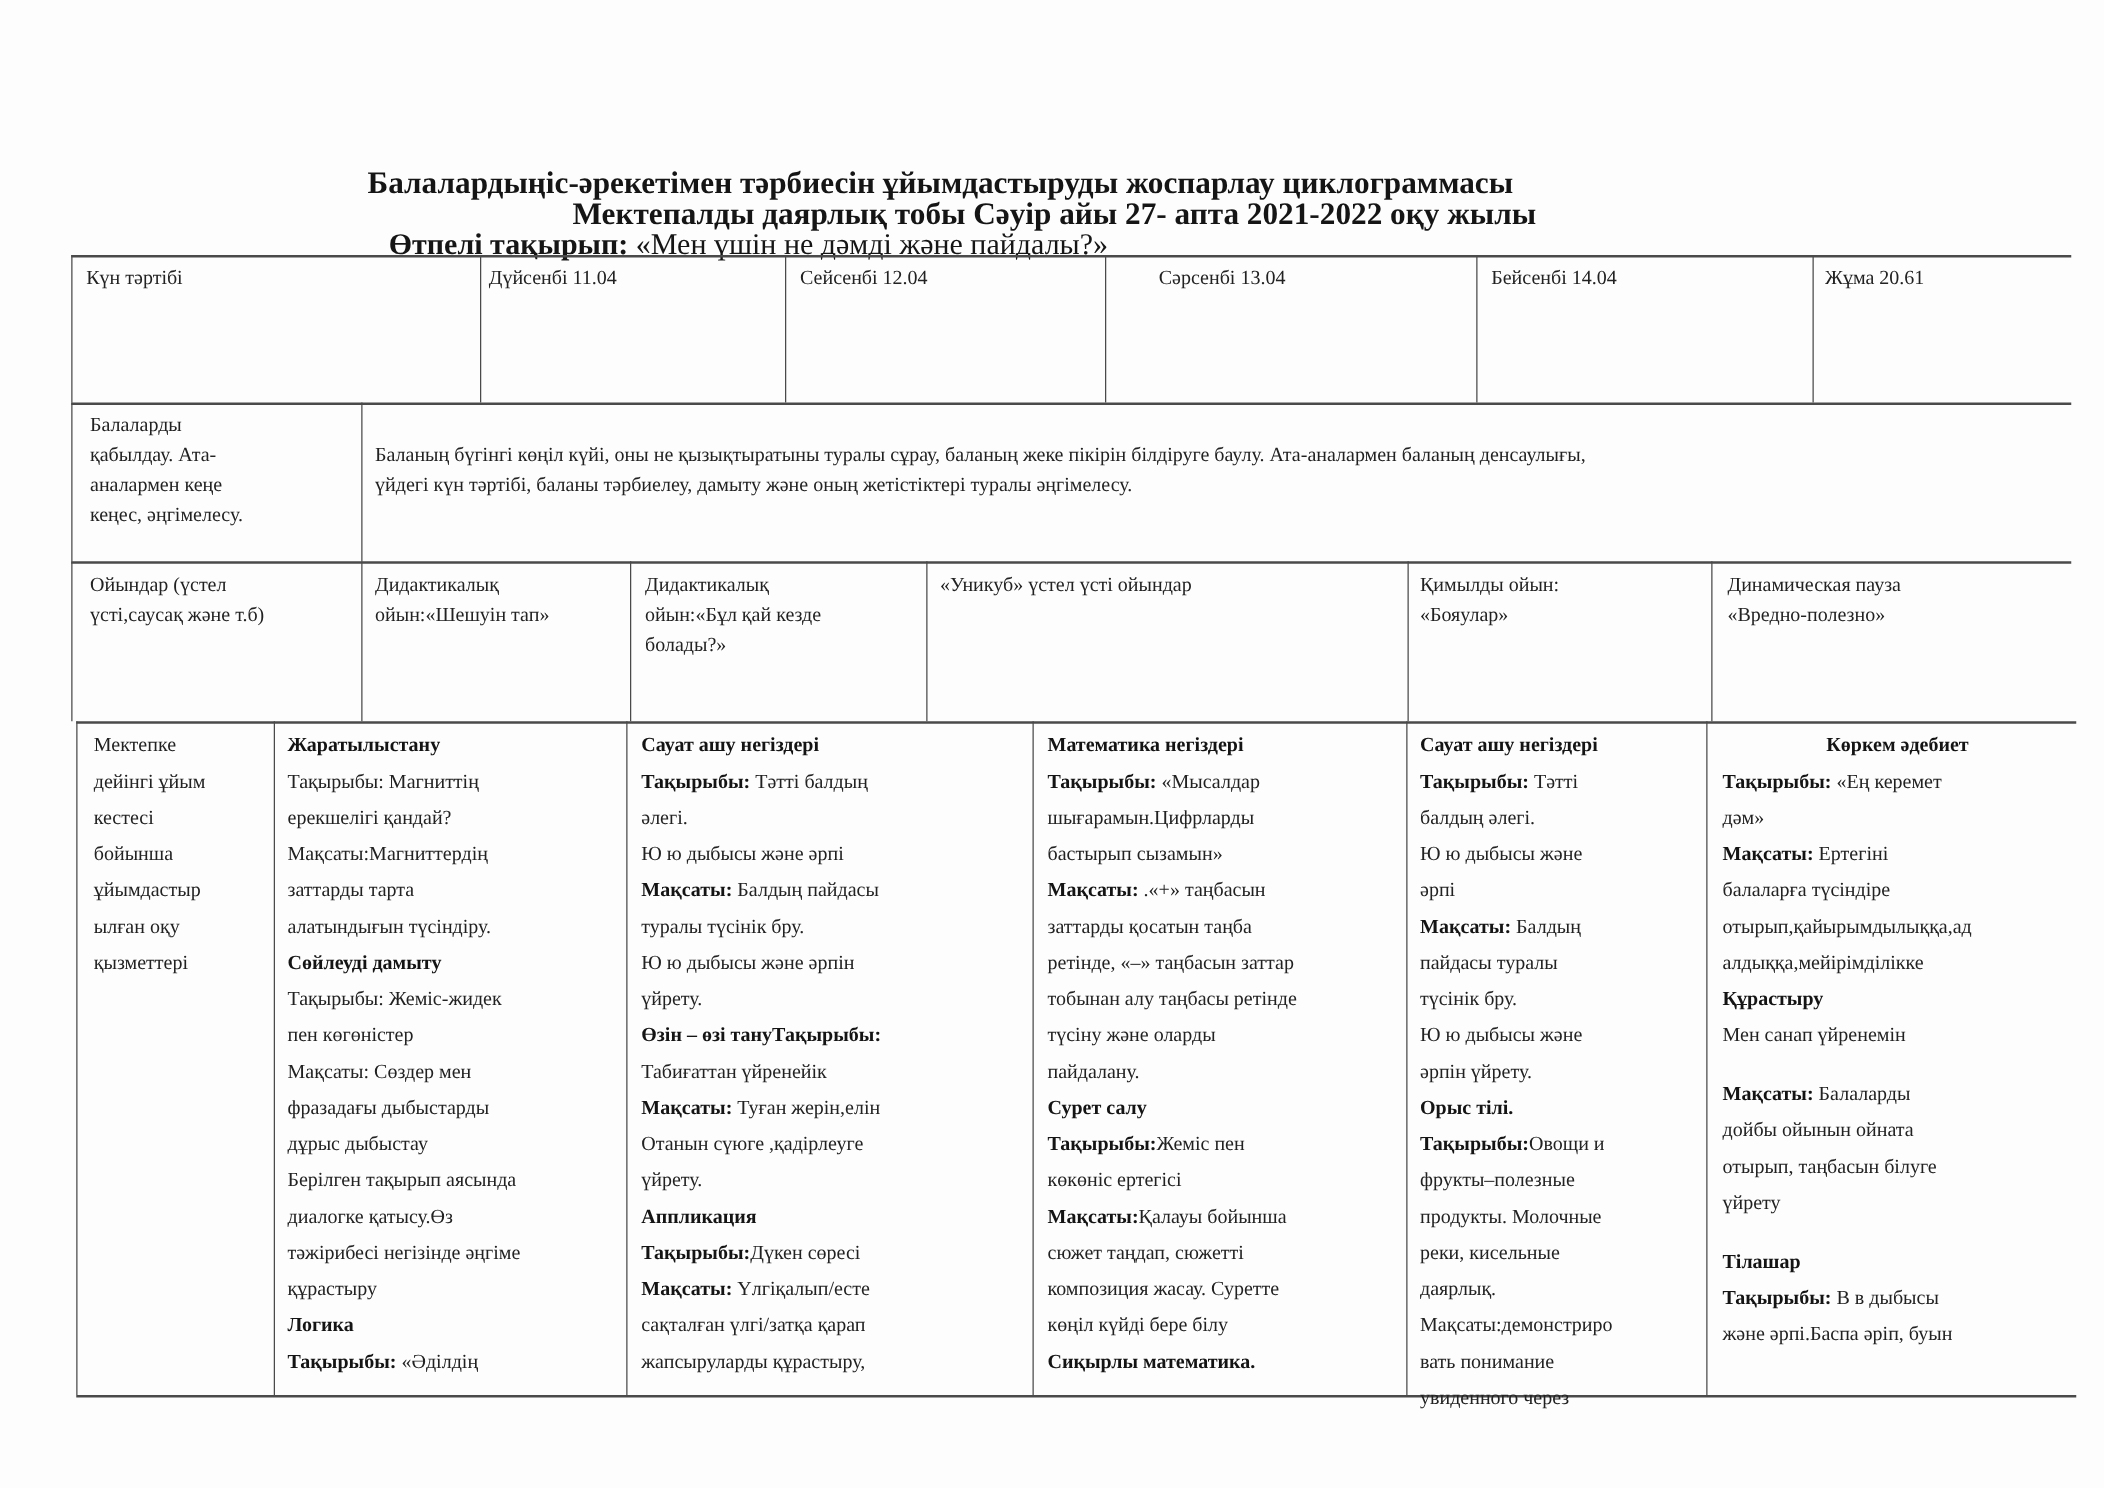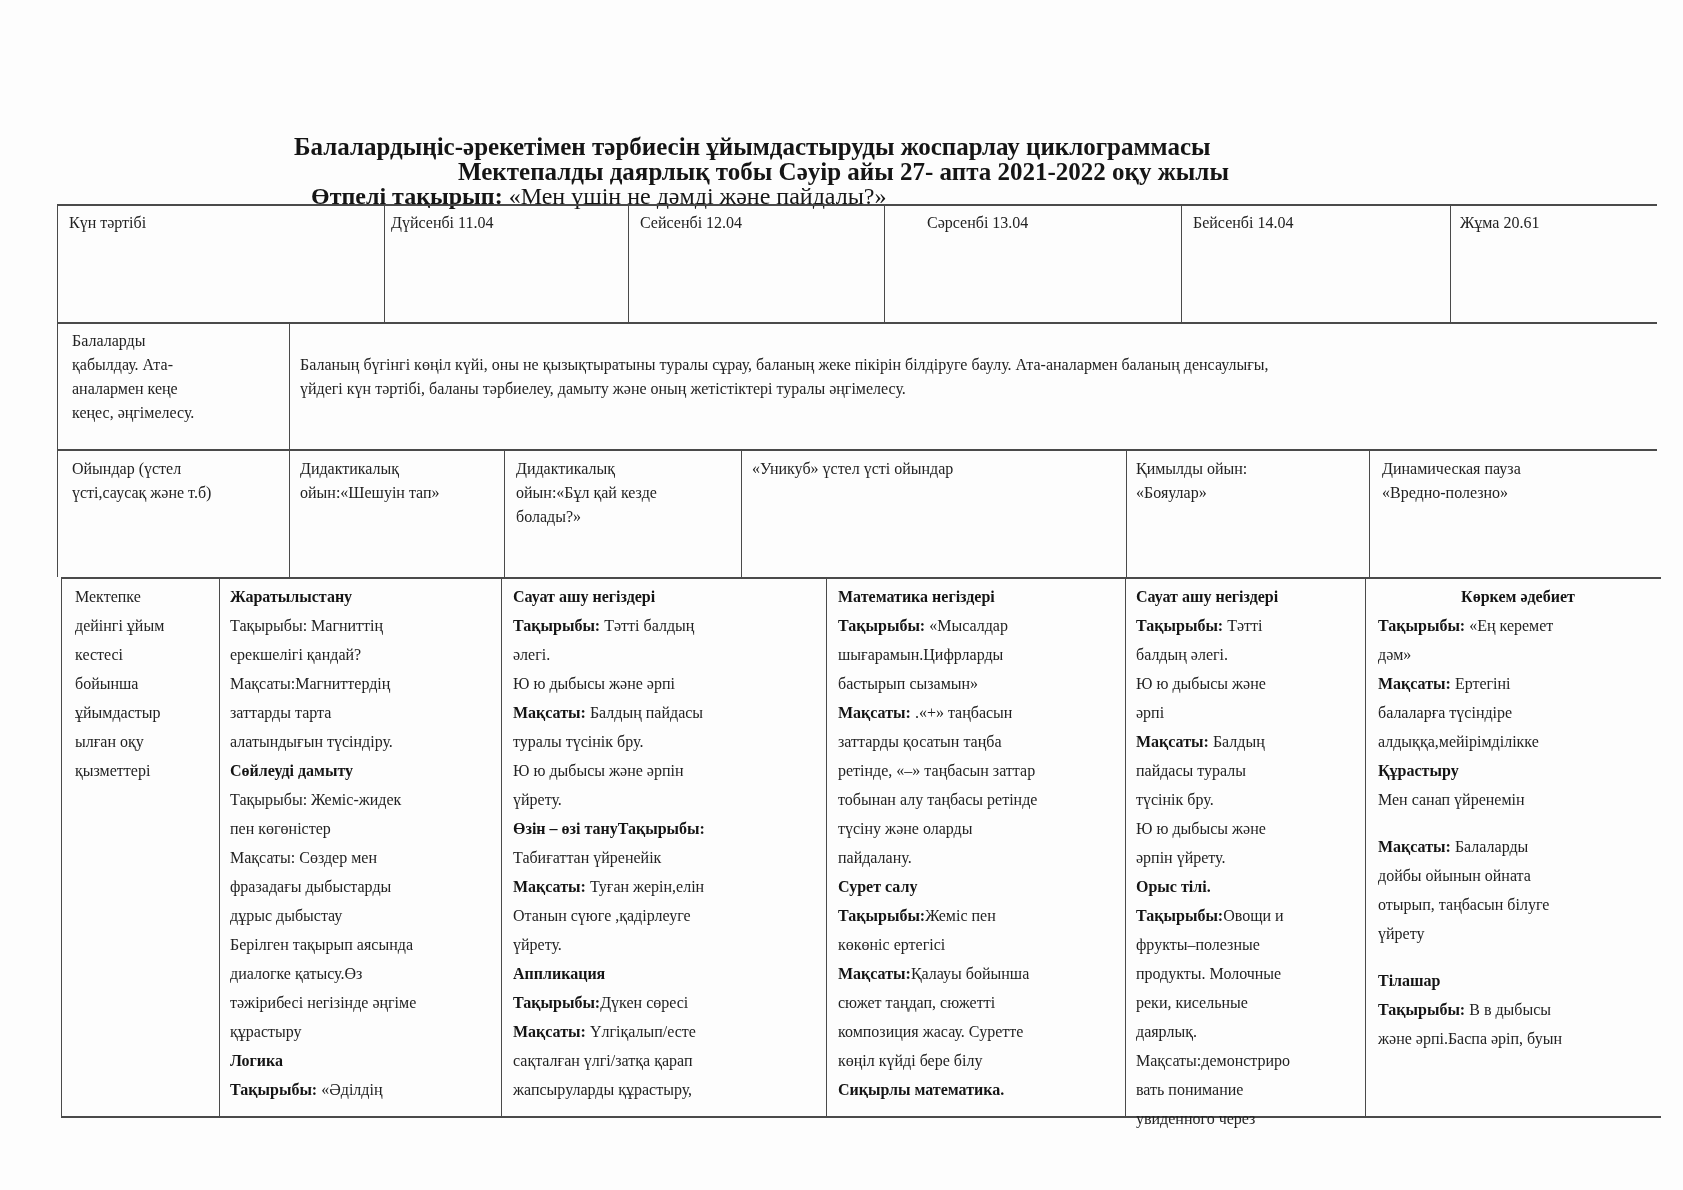--- a/index.html
+++ b/index.html
@@ -203,20 +203,21 @@
     <span class="line">Мақсаты:демонстриро</span>
     <span class="line">вать понимание</span>
     <span class="line">увиденного через</span>
   </div>
 <div class="cell lh29 lessons-day" style="left:1378px;top:582px;width:280px;">
     <span class="line center"><b>Көркем әдебиет</b></span>
     <span class="line"><b>Тақырыбы:</b> «Ең керемет</span>
     <span class="line">дәм»</span>
     <span class="line"><b>Мақсаты:</b> Ертегіні</span>
     <span class="line">балаларға түсіндіре</span>
+    <span class="line">отырып,қайырымдылыққа,ад</span>
     <span class="line">алдыққа,мейірімділікке</span>
     <span class="line"><b>Құрастыру</b></span>
     <span class="line">Мен санап үйренемін</span>
     <span class="spacer"></span>
     <span class="line"><b>Мақсаты:</b> Балаларды</span>
     <span class="line">дойбы ойынын ойната</span>
     <span class="line">отырып, таңбасын білуге</span>
     <span class="line">үйрету</span>
     <span class="spacer"></span>
     <span class="line"><b>Тілашар</b></span>

